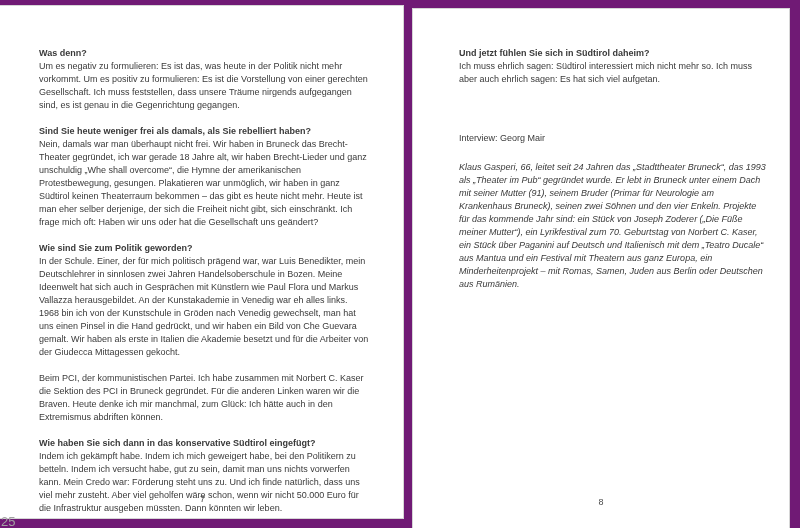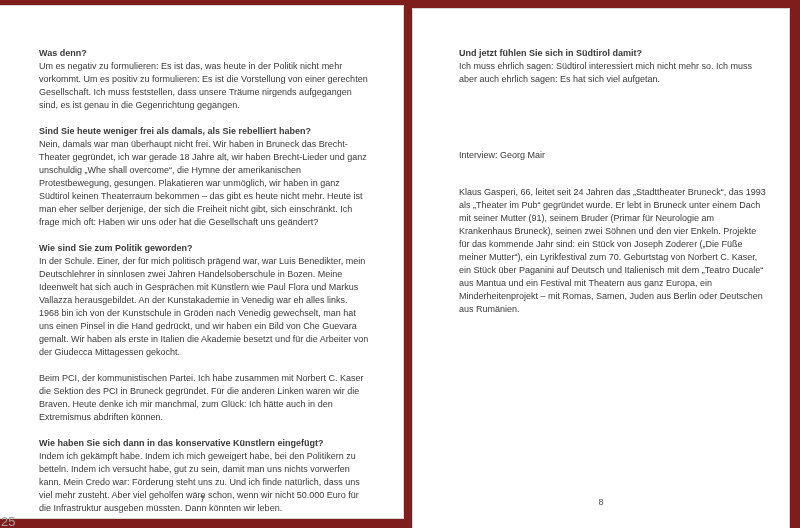--- a/index.html
+++ b/index.html
@@ -5,21 +5,21 @@
   * { margin: 0; padding: 0; box-sizing: border-box; }
   html, body { width: 800px; height: 528px; }
   body {
     font-family: "Liberation Sans", sans-serif;
     background: #e6e6e6;
   }
   .screen {
     position: relative;
     width: 800px;
     height: 528px;
-    background: #7f1d1d;
+    background: #701a75;
     overflow: hidden;
   }
   .page {
     position: absolute;
     background: #ffffff;
     border: 1px solid #d6d6d6;
     color: #3a3a3a;
     font-size: 9px;
     line-height: 13px;
   }
@@ -33,24 +33,25 @@
   .page-right {
     left: 412px;
     top: 8px;
     width: 378px;
     height: 530px;
     padding: 38px 20px 0 46px;
   }
   .qa { margin-bottom: 13px; }
   .question { font-weight: bold; }
   .answer { font-weight: normal; }
-  .credits { margin-top: 63px; }
+  .credits { margin-top: 46px; }
   .credit-line { display: block; }
   .bio {
-    margin-top: 24px;
+    margin-top: 16px;
+    font-style: italic;
   }
   .pageno {
     position: absolute;
     top: 487px;
     left: 0;
     width: 100%;
     text-align: center;
     font-size: 9px;
     color: #4a4a4a;
   }
@@ -84,31 +85,31 @@
     <section class="qa">
       <div class="question">Wie sind Sie zum Politik geworden?</div>
       <div class="answer">In der Schule. Einer, der für mich politisch prägend war, war Luis Benedikter, mein Deutschlehrer in sinnlosen zwei Jahren Handelsoberschule in Bozen. Meine Ideenwelt hat sich auch in Gesprächen mit Künstlern wie Paul Flora und Markus Vallazza herausgebildet. An der Kunstakademie in Venedig war eh alles links. 1968 bin ich von der Kunstschule in Gröden nach Venedig gewechselt, man hat uns einen Pinsel in die Hand gedrückt, und wir haben ein Bild von Che Guevara gemalt. Wir haben als erste in Italien die Akademie besetzt und für die Arbeiter von der Giudecca Mittagessen gekocht.</div>
     </section>
 
     <section class="qa">
       <div class="answer">Beim PCI, der kommunistischen Partei. Ich habe zusammen mit Norbert C. Kaser die Sektion des PCI in Bruneck gegründet. Für die anderen Linken waren wir die Braven. Heute denke ich mir manchmal, zum Glück: Ich hätte auch in den Extremismus abdriften können.</div>
     </section>
 
     <section class="qa">
-      <div class="question">Wie haben Sie sich dann in das konservative Künstlern eingefügt?</div>
+      <div class="question">Wie haben Sie sich dann in das konservative Südtirol eingefügt?</div>
       <div class="answer">Indem ich gekämpft habe. Indem ich mich geweigert habe, bei den Politikern zu betteln. Indem ich versucht habe, gut zu sein, damit man uns nichts vorwerfen kann. Mein Credo war: Förderung steht uns zu. Und ich finde natürlich, dass uns viel mehr zusteht. Aber viel geholfen wäre schon, wenn wir nicht 50.000 Euro für die Infrastruktur ausgeben müssten. Dann könnten wir leben.</div>
     </section>
 
     <div class="pageno">7</div>
   </div>
 
   <div class="page page-right">
 
     <section class="qa">
-      <div class="question">Und jetzt fühlen Sie sich in Südtirol damit?</div>
+      <div class="question">Und jetzt fühlen Sie sich in Südtirol daheim?</div>
       <div class="answer">Ich muss ehrlich sagen: Südtirol interessiert mich nicht mehr so. Ich muss aber auch ehrlich sagen: Es hat sich viel aufgetan.</div>
     </section>
 
     <div class="credits">
       <span class="credit-line">Interview: Georg Mair</span>
     </div>
 
     <div class="bio">Klaus Gasperi, 66, leitet seit 24 Jahren das „Stadttheater Bruneck“, das 1993 als „Theater im Pub“ gegründet wurde. Er lebt in Bruneck unter einem Dach mit seiner Mutter (91), seinem Bruder (Primar für Neurologie am Krankenhaus Bruneck), seinen zwei Söhnen und den vier Enkeln. Projekte für das kommende Jahr sind: ein Stück von Joseph Zoderer („Die Füße meiner Mutter“), ein Lyrikfestival zum 70. Geburtstag von Norbert C. Kaser, ein Stück über Paganini auf Deutsch und Italienisch mit dem „Teatro Ducale“ aus Mantua und ein Festival mit Theatern aus ganz Europa, ein Minderheitenprojekt – mit Romas, Samen, Juden aus Berlin oder Deutschen aus Rumänien.</div>
 
     <div class="pageno">8</div>

